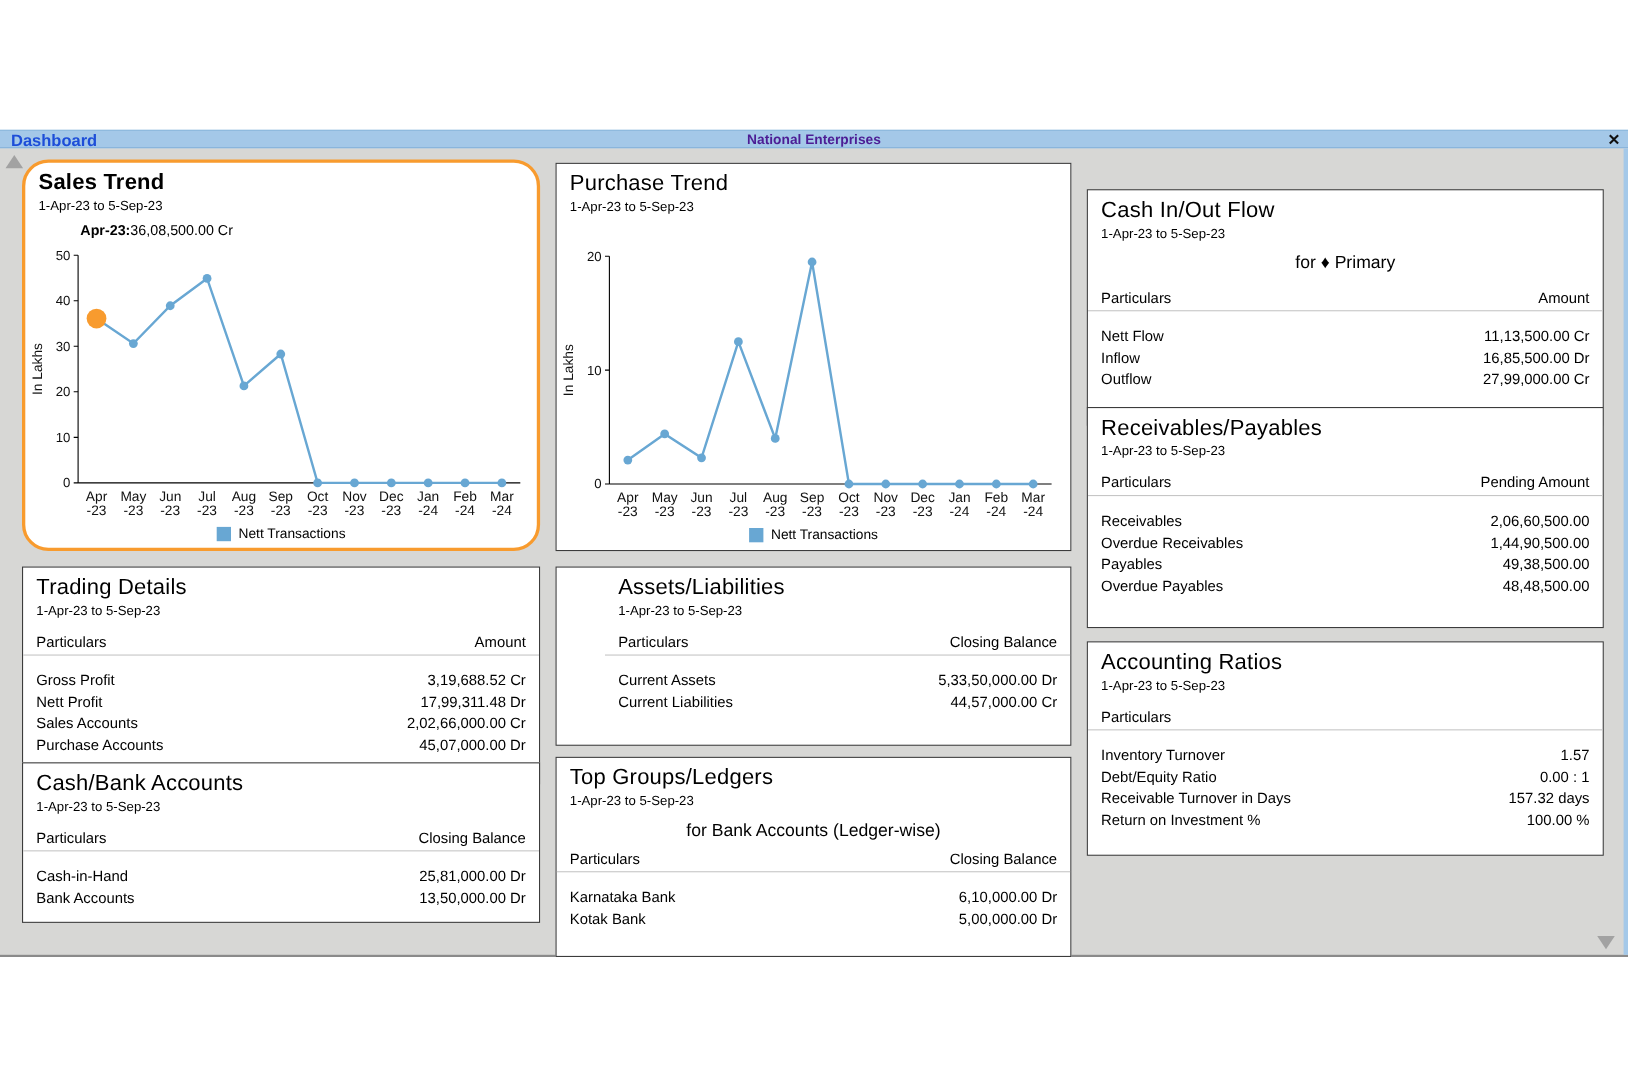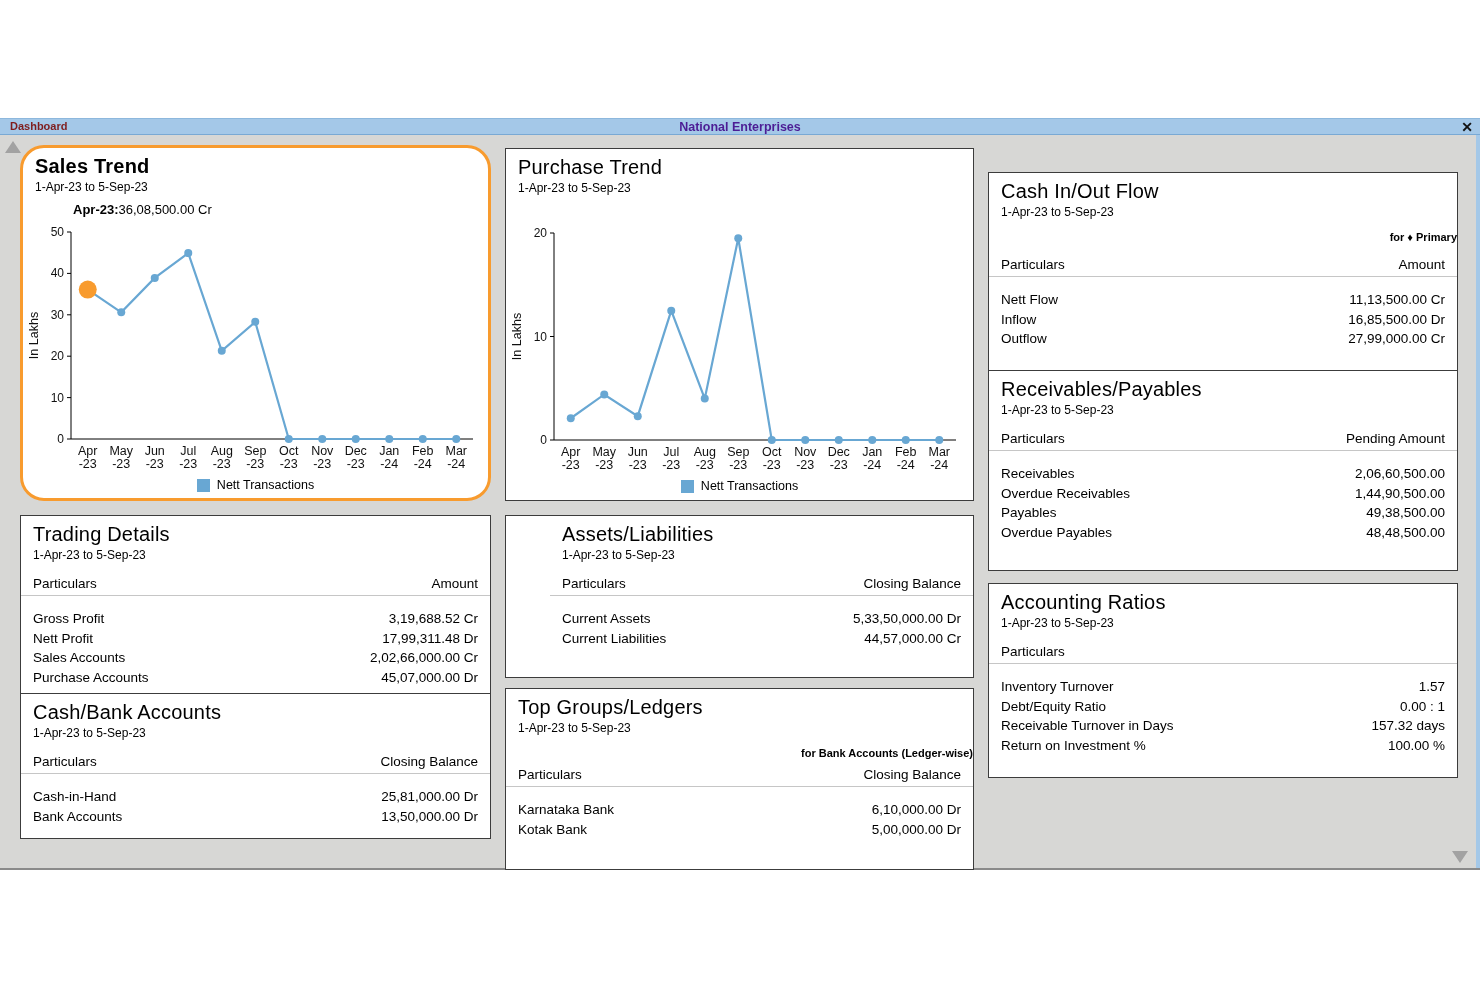--- a/index.html
+++ b/index.html
@@ -1,21 +1,21 @@
 <!DOCTYPE html>
 <html><head>
 <meta charset="utf-8">
 <style>
   html,body{margin:0;padding:0;}
   body{font-family:"Liberation Sans",sans-serif;background:#fff;}
   #screen{position:relative;width:1480px;height:987px;background:#fff;overflow:hidden;color:#000;}
 
   
   .titlebar{position:absolute;left:0;top:118px;width:1480px;height:17px;background:#a4c8e8;border-top:1px solid #8db8dd;border-bottom:1px solid #79a9d4;box-sizing:border-box;}
-  .tb-left{position:absolute;left:10px;top:1px;font-size:11px;font-weight:bold;color:#7f1d1d;}
+  .tb-left{position:absolute;left:10px;top:1px;font-size:15px;font-weight:bold;color:#1d4ed8;}
   .tb-center{position:absolute;left:0;right:0;top:1px;text-align:center;font-size:12.5px;font-weight:bold;color:#4c1d95;}
   .tb-close{position:absolute;right:7px;top:0;font-size:14px;font-weight:bold;line-height:16px;cursor:pointer;color:#111;}
 
   
   .dash{position:absolute;left:0;top:135px;width:1480px;height:733px;background:#d7d7d5;border-bottom:2px solid #8a8a8a;box-sizing:content-box;}
   .right-strip{position:absolute;right:0;top:135px;width:4px;height:733px;background:#a4c8e8;}
   .scroll-up{position:absolute;left:5px;top:141px;width:0;height:0;border-left:8px solid transparent;border-right:8px solid transparent;border-bottom:12px solid #a2a2a2;cursor:pointer;}
   .scroll-down{position:absolute;left:1452px;top:851px;width:0;height:0;border-left:8px solid transparent;border-right:8px solid transparent;border-top:12px solid #a2a2a2;cursor:pointer;}
 
   
@@ -27,21 +27,21 @@
   #p-recv{left:988px;top:370px;width:470px;height:201px;}
   #p-ratios{left:988px;top:583px;width:470px;height:195px;}
   #p-trading{left:20px;top:515px;width:471px;height:198px;}
   #p-cashbank{left:20px;top:693px;width:471px;height:146px;}
   #p-assets{left:505px;top:515px;width:469px;height:163px;padding-left:44px;}
   #p-topgroups{left:505px;top:688px;width:469px;height:182px;}
 
   .pt{font-size:20px;font-weight:normal;margin:7px 12px 0;letter-spacing:.2px;}
   .selected .pt{font-weight:bold;}
   .pp{font-size:12px;margin:2px 12px 0;}
-  .pfor{font-size:11px;font-weight:bold;text-align:right;margin-top:12px;}
+  .pfor{font-size:16px;font-weight:normal;text-align:center;margin-top:12px;}
   .phead{display:flex;justify-content:space-between;font-size:13.5px;padding:0 12px 4px;border-bottom:1px solid #c6c6c6;margin-top:14px;}
   .prows{padding:13px 12px 0;font-size:13.5px;}
   .prow{display:flex;justify-content:space-between;line-height:19.5px;}
 
   
   .hoverline{height:20px;margin:8px 0 0 50px;font-size:13px;}
   .hoverline b{font-weight:bold;}
   .spacer20{height:20px;margin-top:8px;}
   svg.chart{display:block;margin:2px 0 0 2px;}
   svg.chart text{fill:#111;font-family:inherit;}

